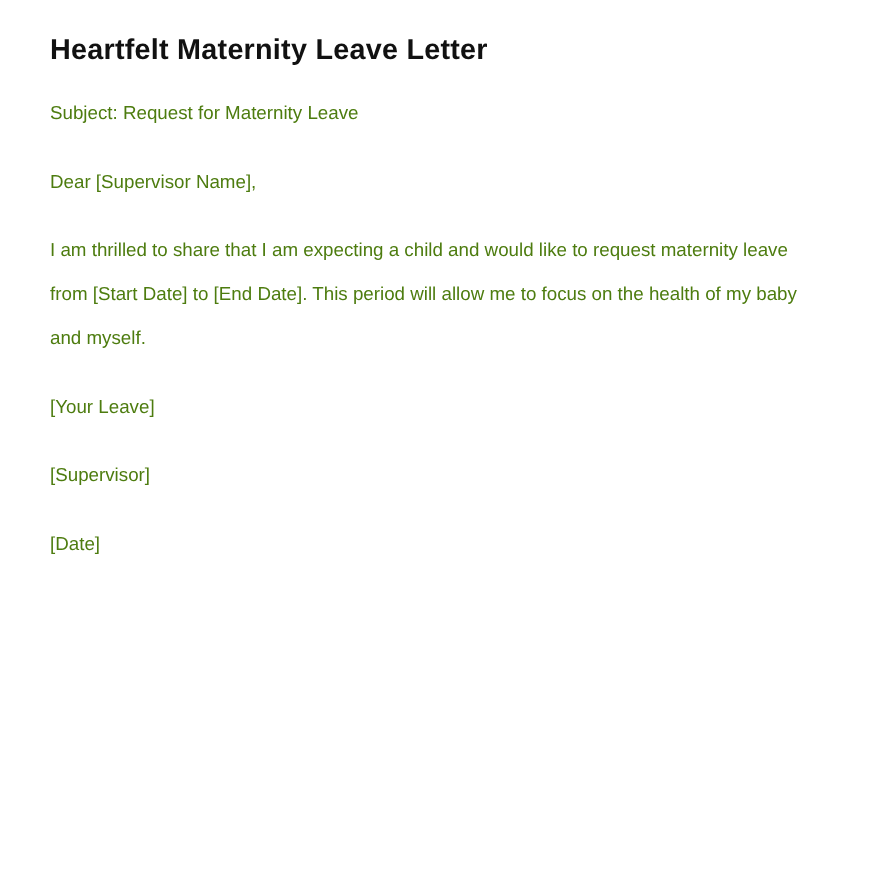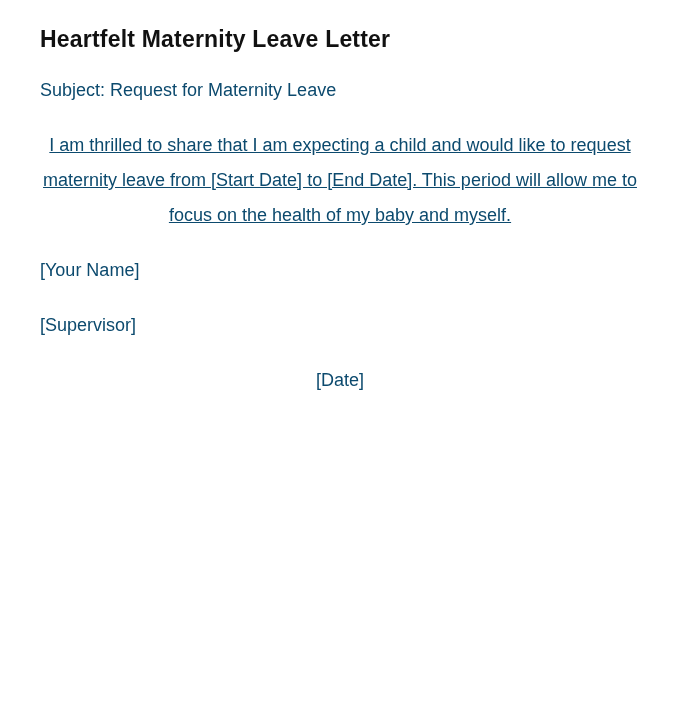--- a/index.html
+++ b/index.html
@@ -24,54 +24,53 @@
     .letter-title {
       font-size: 23px;
       line-height: 27px;
       font-weight: 700;
       letter-spacing: 0.2px;
       color: #111111;
       margin: 0 0 20px 0;
     }
     .letter-line,
     .letter-paragraph {
-      font-size: 18px;
+      font-size: 15px;
       line-height: 35px;
       font-weight: 400;
-      color: #0c4a6e;
+      color: #4d7c0f;
       margin: 0 0 20px 0;
       max-width: 600px;
     }
     .letter-paragraph {
-      text-align: center;
-      text-decoration: underline;
+      text-align: left;
     }
     .signature-block .letter-line {
       margin: 0 0 20px 0;
     }
     .signature-block .letter-line:last-child {
       margin-bottom: 0;
-      text-align: center;
     }
   </style>
 </head>
 <body>
 
 <div class="letter">
 
   <h1 class="letter-title">Heartfelt Maternity Leave Letter</h1>
 
   <p class="letter-line">Subject: Request for Maternity Leave</p>
 
+  <p class="letter-line">Dear [Supervisor Name],</p>
 
   <p class="letter-paragraph">I am thrilled to share that I am expecting a child and would like to request maternity leave from [Start Date] to [End Date]. This period will allow me to focus on the health of my baby and myself.</p>
 
 
 
   <div class="signature-block">
-    <p class="letter-line">[Your Name]</p>
+    <p class="letter-line">[Your Leave]</p>
 
     <p class="letter-line">[Supervisor]</p>
 
     <p class="letter-line">[Date]</p>
   </div>
 
 </div>
 
 </body></html>

